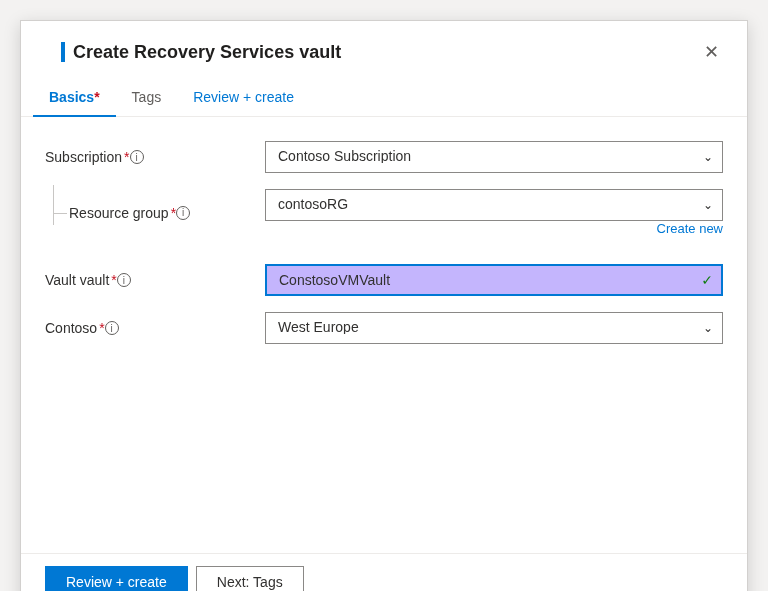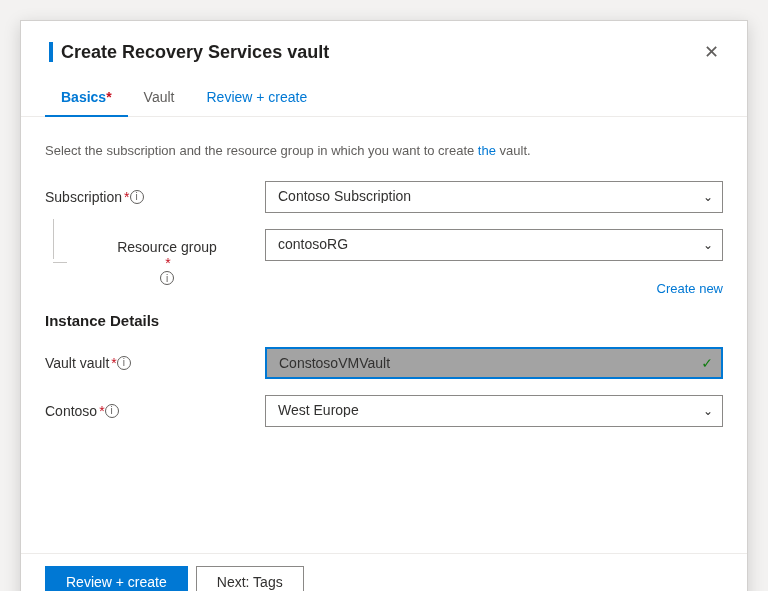--- a/index.html
+++ b/index.html
@@ -27,21 +27,21 @@
       border: 1px solid #d2d0ce;
       box-shadow: 0 4px 16px rgba(0,0,0,0.15);
       display: flex;
       flex-direction: column;
     }
 
     .dialog-header {
       display: flex;
       justify-content: space-between;
       align-items: center;
-      padding: 16px 24px 12px 28px;
+      padding: 16px 24px 12px 40px;
       border-bottom: none;
     }
 
     .dialog-title {
       font-size: 18px;
       font-weight: 600;
       color: #201f1e;
     }
 
     .close-btn {
@@ -60,21 +60,21 @@
       width: 4px;
       height: 20px;
       background: #0078d4;
       display: inline-block;
       margin-right: 8px;
       vertical-align: middle;
     }
 
     .tabs {
       display: flex;
-      padding: 0 24px;
+      padding: 0 12px;
       border-bottom: 1px solid #edebe9;
       gap: 0;
     }
 
     .tab {
       padding: 10px 16px;
       cursor: pointer;
       font-size: 14px;
       color: #605e5c;
       border-bottom: 2px solid transparent;
@@ -131,21 +131,20 @@
       font-size: 14px;
       color: #323130;
       display: flex;
       align-items: center;
       flex-shrink: 0;
     }
 
     .form-label-indent {
       padding-left: 24px;
       position: relative;
-      flex-direction: column;
     }
 
     .form-label-indent::before {
       content: '';
       position: absolute;
       left: 8px;
       top: -20px;
       width: 1px;
       height: 40px;
       background: #c8c6c4;
@@ -213,34 +212,34 @@
       color: #323130;
       font-size: 12px;
     }
 
     .create-new-link {
       display: block;
       text-align: right;
       color: #0078d4;
       font-size: 13px;
       cursor: pointer;
-      margin-top: 20px;
+      margin-top: 0;
       text-decoration: none;
     }
 
     .text-input-container {
       position: relative;
       width: 100%;
     }
 
     .text-input {
       width: 100%;
       padding: 6px 32px 6px 12px;
       border: 2px solid #0078d4;
-      background: #a3a3a3;
+      background: #c4b5fd;
       font-size: 14px;
       color: #323130;
       height: 32px;
       outline: none;
     }
 
     .input-check {
       position: absolute;
       right: 10px;
       top: 50%;
@@ -293,33 +292,30 @@
     <button class="close-btn">
       <span>✕</span>
     </button>
   </div>
 
   <div class="tabs">
     <div class="tab active">
       <span>Basics</span><span class="tab-asterisk">*</span>
     </div>
     <div class="tab">
-      <span>Vault</span>
+      <span>Tags</span>
     </div>
     <div class="tab tab-link">
       <span>Review + create</span>
     </div>
   </div>
 
   <div class="content">
 
     <div>
-      <div class="section-desc">
-        <span>Select the subscription and the resource group in which you want to create </span><span class="highlight">the</span><span> vault.</span>
-      </div>
 
       <div class="form-row">
         <div class="form-label">
           <span>Subscription</span>
           <span class="required-star">*</span>
           <span class="info-icon" title="More info">i</span>
         </div>
         <div class="form-control-wrapper">
           <div class="select-container">
             <select>
@@ -342,21 +338,20 @@
               <option>contosoRG</option>
             </select>
             <span class="select-chevron">⌄</span>
           </div>
           <a class="create-new-link" href="#">Create new</a>
         </div>
       </div>
     </div>
 
     <div style="margin-top: 16px;">
-      <div class="section-title">Instance Details</div>
       <div style="height: 12px;"></div>
 
       <div class="form-row">
         <div class="form-label">
           <span>Vault vault</span>
           <span class="required-star">*</span>
           <span class="info-icon" title="More info">i</span>
         </div>
         <div class="form-control-wrapper">
           <div class="text-input-container">

